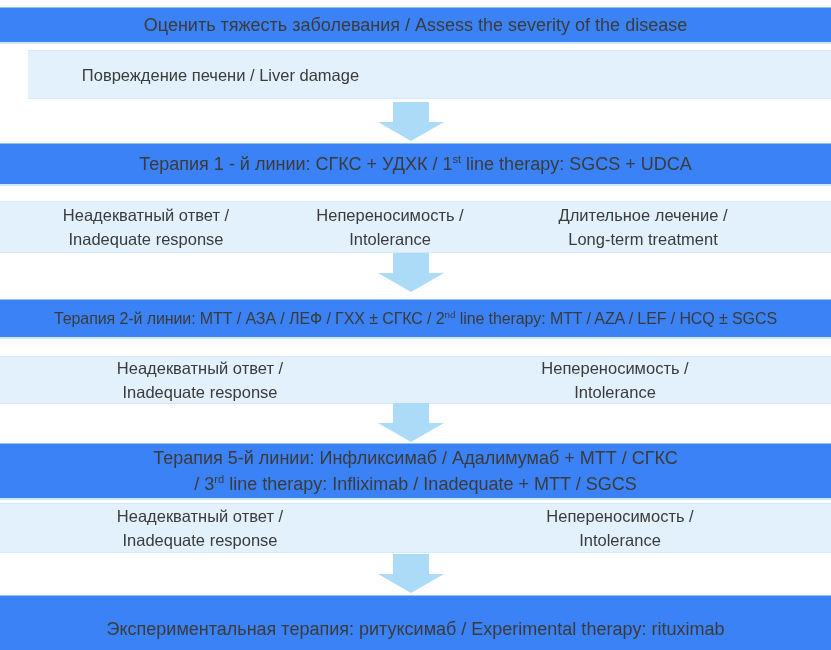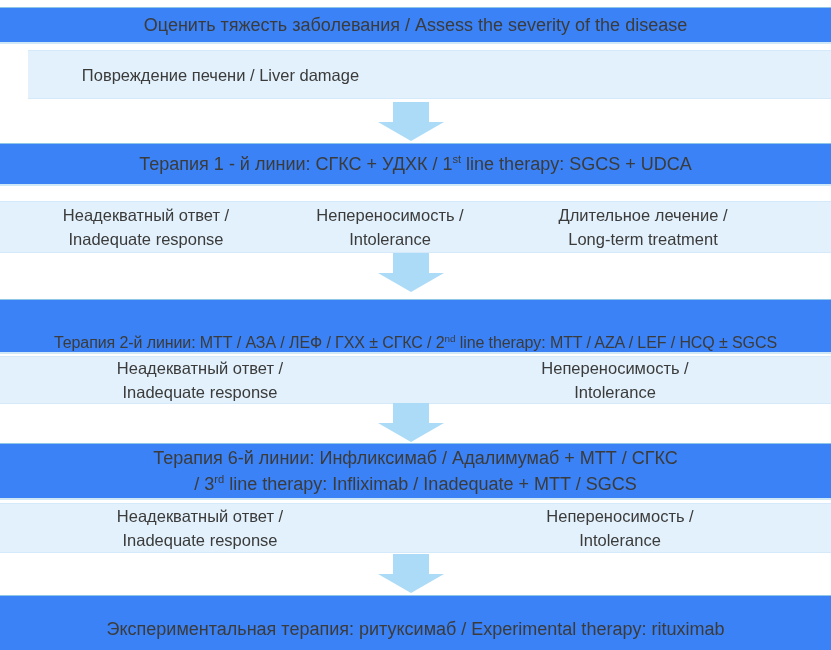--- a/index.html
+++ b/index.html
@@ -119,21 +119,21 @@
       <div>Длительное лечение /</div>
       <div>Long-term treatment</div>
     </div>
   </div>
 
   <div class="arrow" style="left:378px;top:253px;">
     <div class="stem"></div>
       <div class="head"></div>
   </div>
 
-  <div class="band medium" style="top:299px;height:55px;align-items:flex-end;">
+  <div class="band medium" style="top:299px;height:40px;">
     <div class="band-title tight">
       <span>Терапия 2-й линии: МТТ / АЗА / ЛЕФ / ГХХ ± СГКС / 2</span><sup>nd</sup><span> line therapy: MTT / AZA / LEF / HCQ ± SGCS</span>
     </div>
   </div>
 
   <div class="band light" style="top:356px;height:48px;">
     <div class="col" style="left:45px;width:310px;">
       <div>Неадекватный ответ /</div>
       <div>Inadequate response</div>
     </div>
@@ -143,21 +143,21 @@
     </div>
   </div>
 
   <div class="arrow" style="left:378px;top:403px;">
     <div class="stem"></div>
       <div class="head"></div>
   </div>
 
   <div class="band medium" style="top:443px;height:57px;">
     <div class="band-title">
-      <div class="twoline">Терапия 6-й линии: Инфликсимаб / Адалимумаб + МТТ / СГКС</div>
+      <div class="twoline">Терапия 5-й линии: Инфликсимаб / Адалимумаб + МТТ / СГКС</div>
       <div class="twoline">
         <span>/ 3</span><sup>rd</sup><span> line therapy: Infliximab / Inadequate + MTT / SGCS</span>
       </div>
     </div>
   </div>
 
   <div class="band light" style="top:503px;height:50px;">
     <div class="col" style="left:50px;width:300px;">
       <div>Неадекватный ответ /</div>
       <div>Inadequate response</div>

